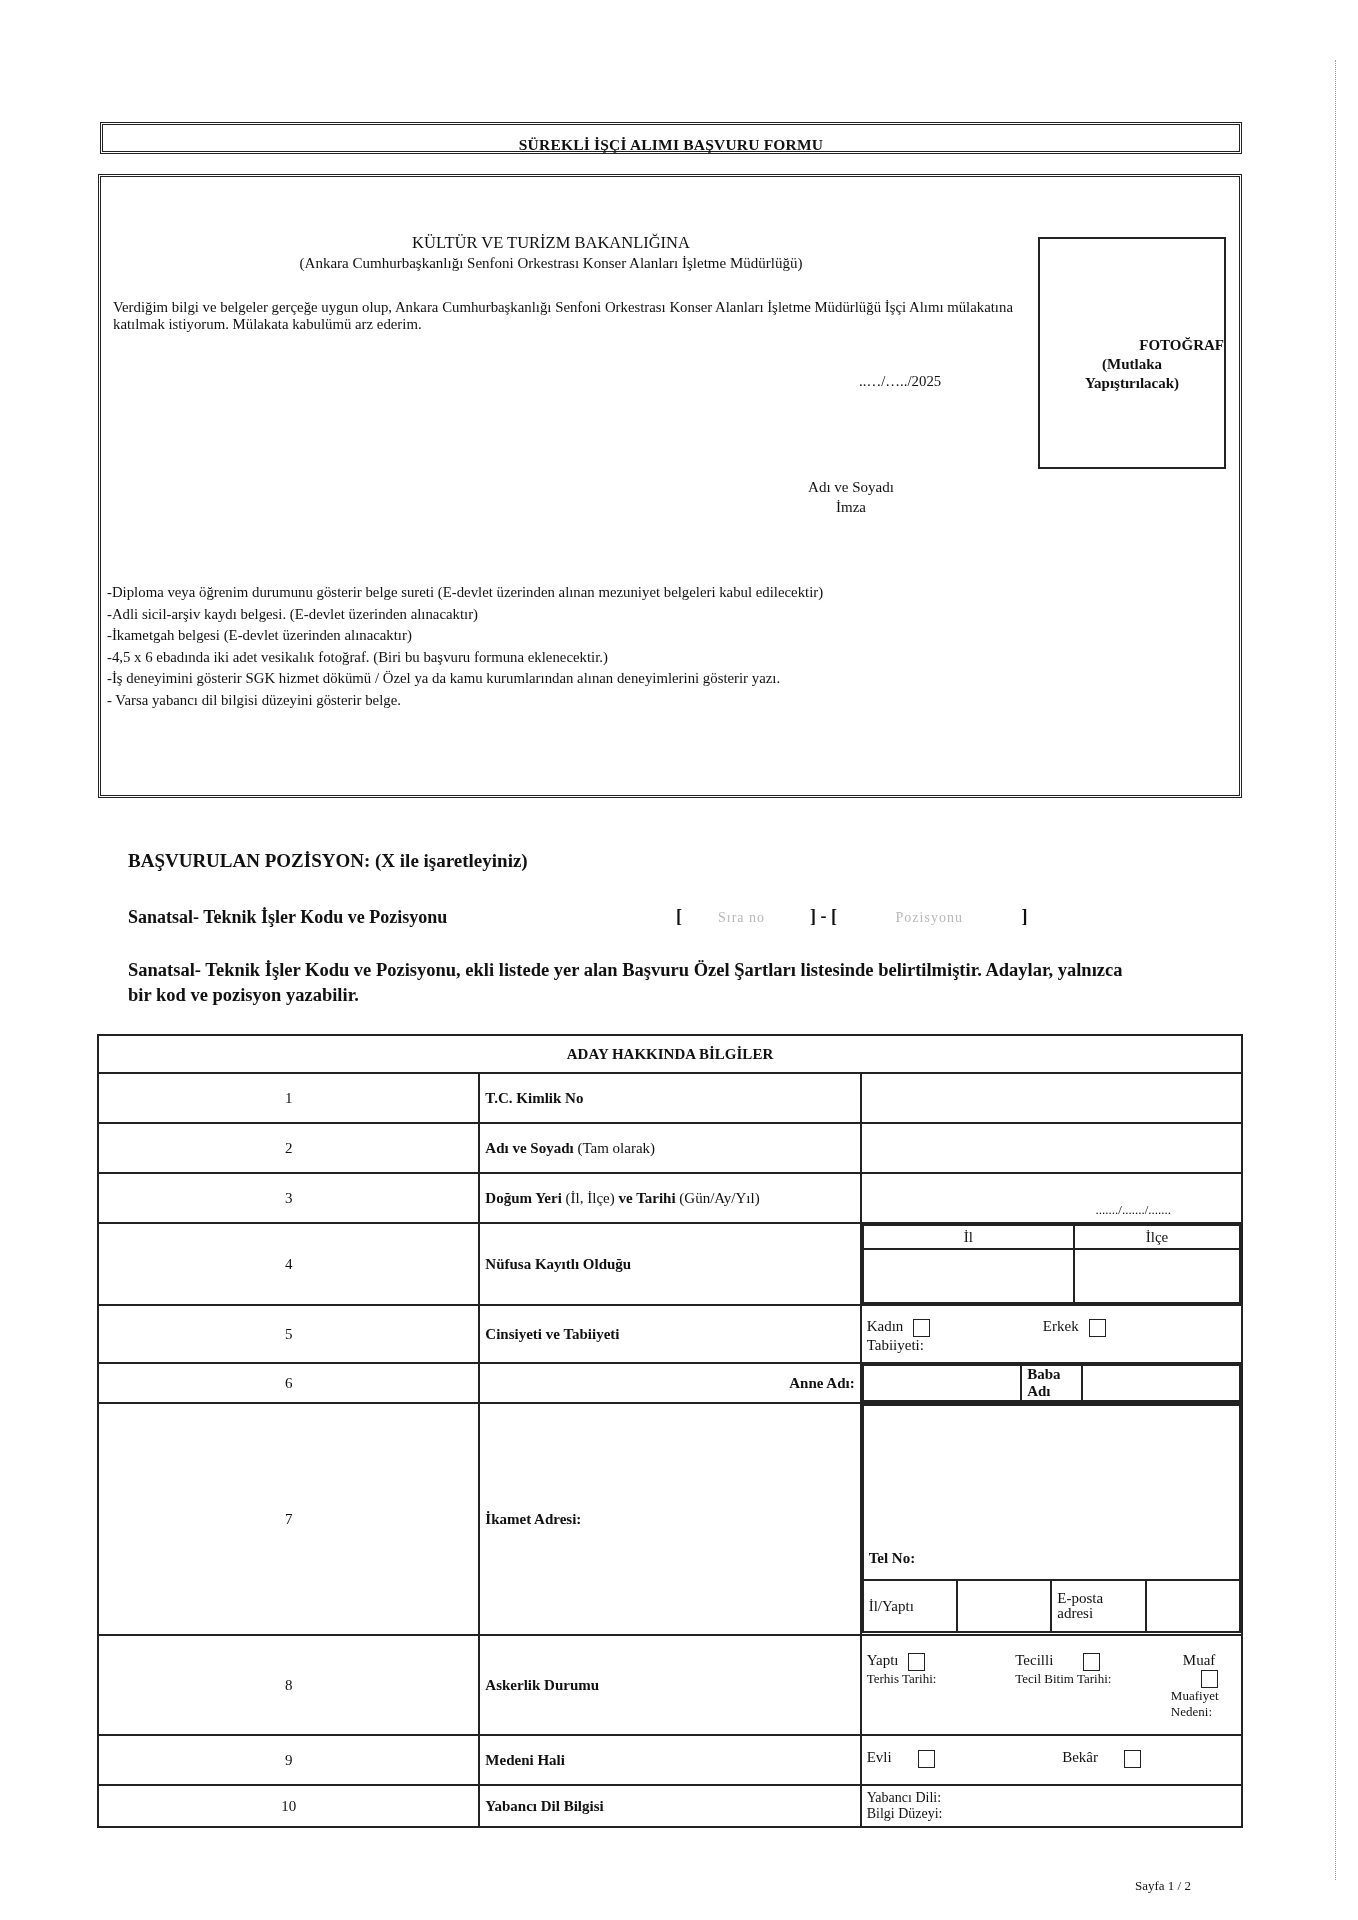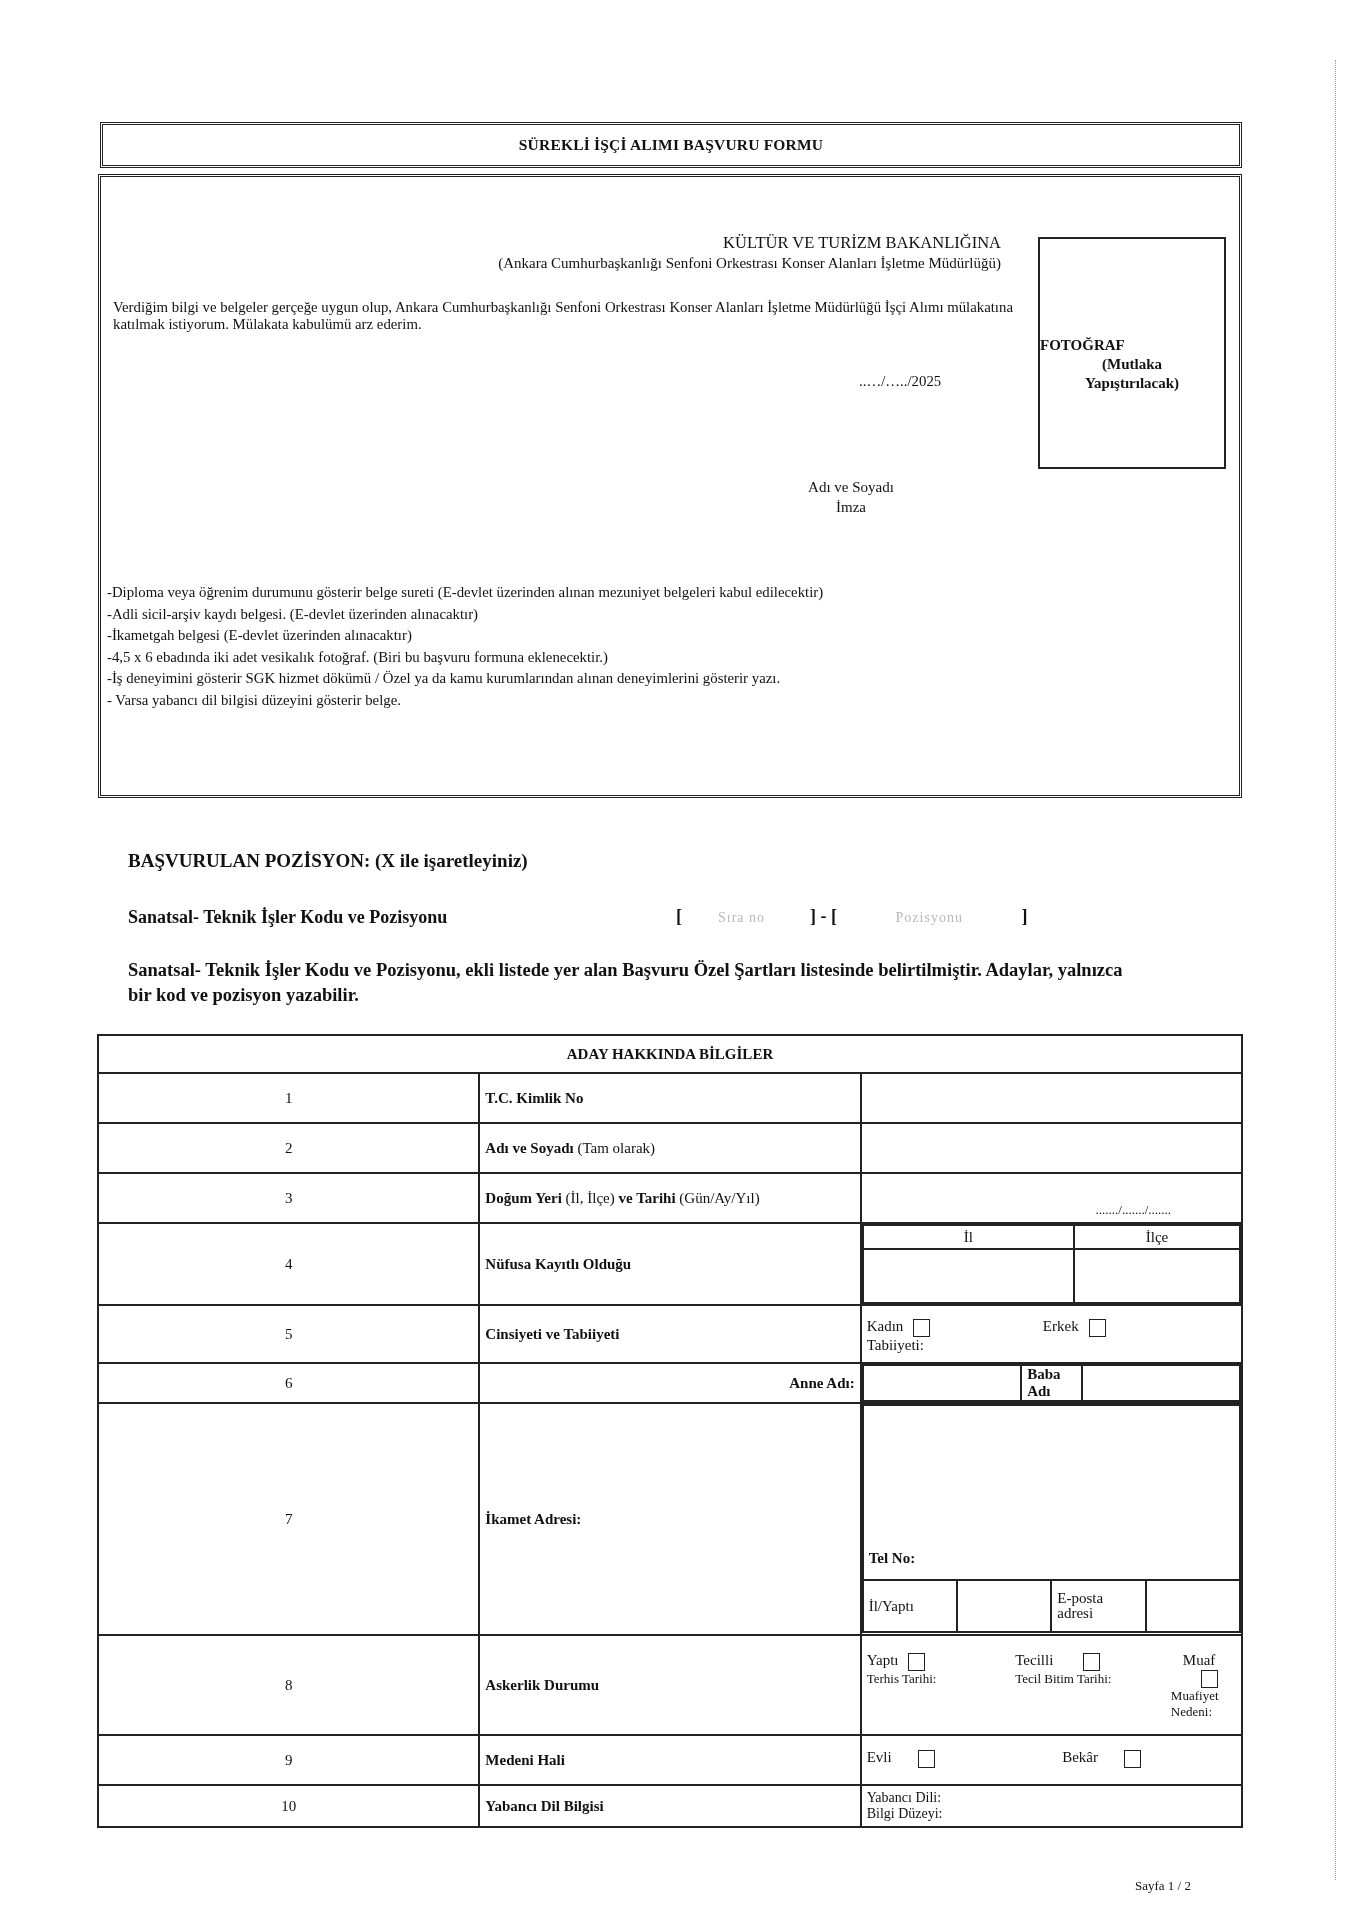--- a/index.html
+++ b/index.html
@@ -4,35 +4,35 @@
 <style>
   html, body { margin:0; padding:0; background:#ffffff; }
   body { width:1358px; height:1920px; position:relative; overflow:hidden;
          font-family:"Liberation Serif","DejaVu Serif",serif; color:#111; }
   .abs { position:absolute; }
   .dbl { border:3px double #222; box-sizing:border-box; }
   .scanline { position:absolute; right:22px; top:60px; width:0; height:1820px;
               border-left:1px dotted #9a9a9a; }
 
   
-  #title-box { left:100px; top:122px; width:1142px; height:46px; }
+  #title-box { left:100px; top:122px; width:1142px; height:32px; }
   #title-box .t { position:absolute; left:0; right:0; top:11px; text-align:center;
                   font-weight:bold; font-size:15.5px; letter-spacing:0.2px; }
 
   
   #main-box { left:98px; top:174px; width:1144px; height:624px; }
-  .ministry { position:absolute; left:0; width:900px; text-align:right; }
+  .ministry { position:absolute; left:0; width:900px; text-align:center; }
   #ministry-title { top:56px; font-size:16.5px; }
   #ministry-sub { top:78px; font-size:15px; }
   #declaration { position:absolute; left:12px; top:122px; width:920px; font-size:14.8px; line-height:17px; }
   #date-line { position:absolute; left:758px; top:196px; font-size:14.8px; }
   #sign-name { position:absolute; left:650px; top:302px; width:200px; text-align:center; font-size:15px; }
   #sign-imza { position:absolute; left:650px; top:322px; width:200px; text-align:center; font-size:15px; }
   #photo-box { position:absolute; left:937px; top:60px; width:188px; height:232px; border:2px solid #222; box-sizing:border-box; }
-  #photo-box .p1 { position:absolute; left:0; right:0; top:98px; text-align:left; font-weight:bold; font-size:15px;font-family:Liberation Serif, serif; }
+  #photo-box .p1 { position:absolute; left:0; right:0; top:98px; text-align:right; font-weight:bold; font-size:15px;font-family:Liberation Serif, serif; }
   #photo-box .p2 { position:absolute; left:0; right:0; top:117px; text-align:center; font-weight:bold; font-size:15px; }
   #photo-box .p3 { position:absolute; left:0; right:0; top:136px; text-align:center; font-weight:bold; font-size:15px; }
   #ekler { position:absolute; left:6px; top:405px; font-size:14.8px; line-height:21.5px; }
 
   
   #pos-heading { left:128px; top:850px; font-weight:bold; font-size:19px; }
   #pos-label { left:128px; top:907px; font-weight:bold; font-size:18px; }
   #pos-fields { left:676px; top:906px; font-size:18px; font-weight:bold; }
   #pos-fields .ph { color:#b9b9b9; font-weight:normal; font-size:14px; letter-spacing:1px; }
   #pos-note { left:128px; top:958px; width:1000px; font-weight:bold; font-size:18.5px; line-height:25px; }

